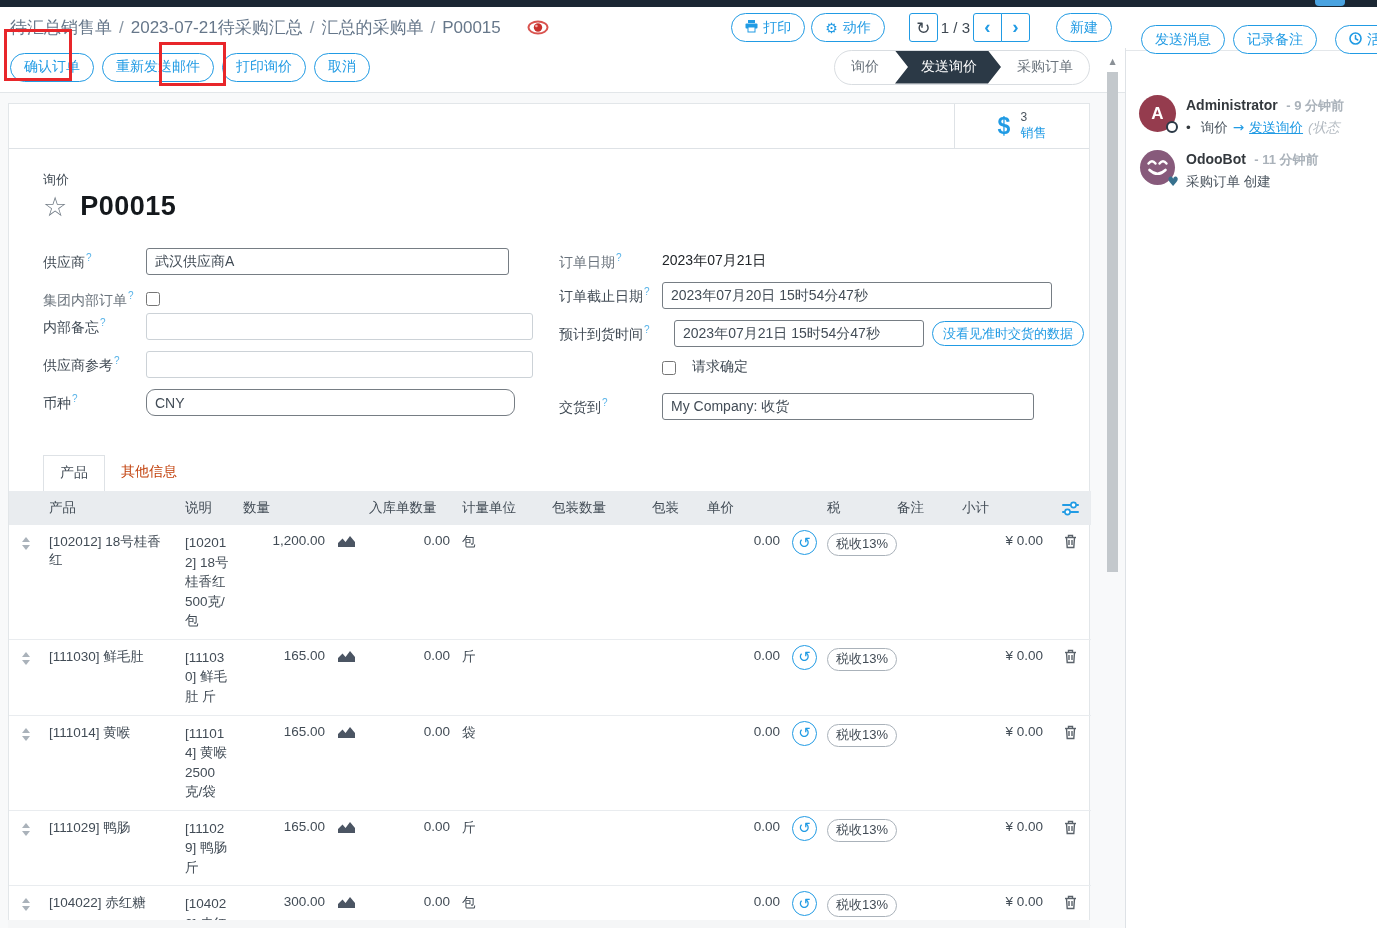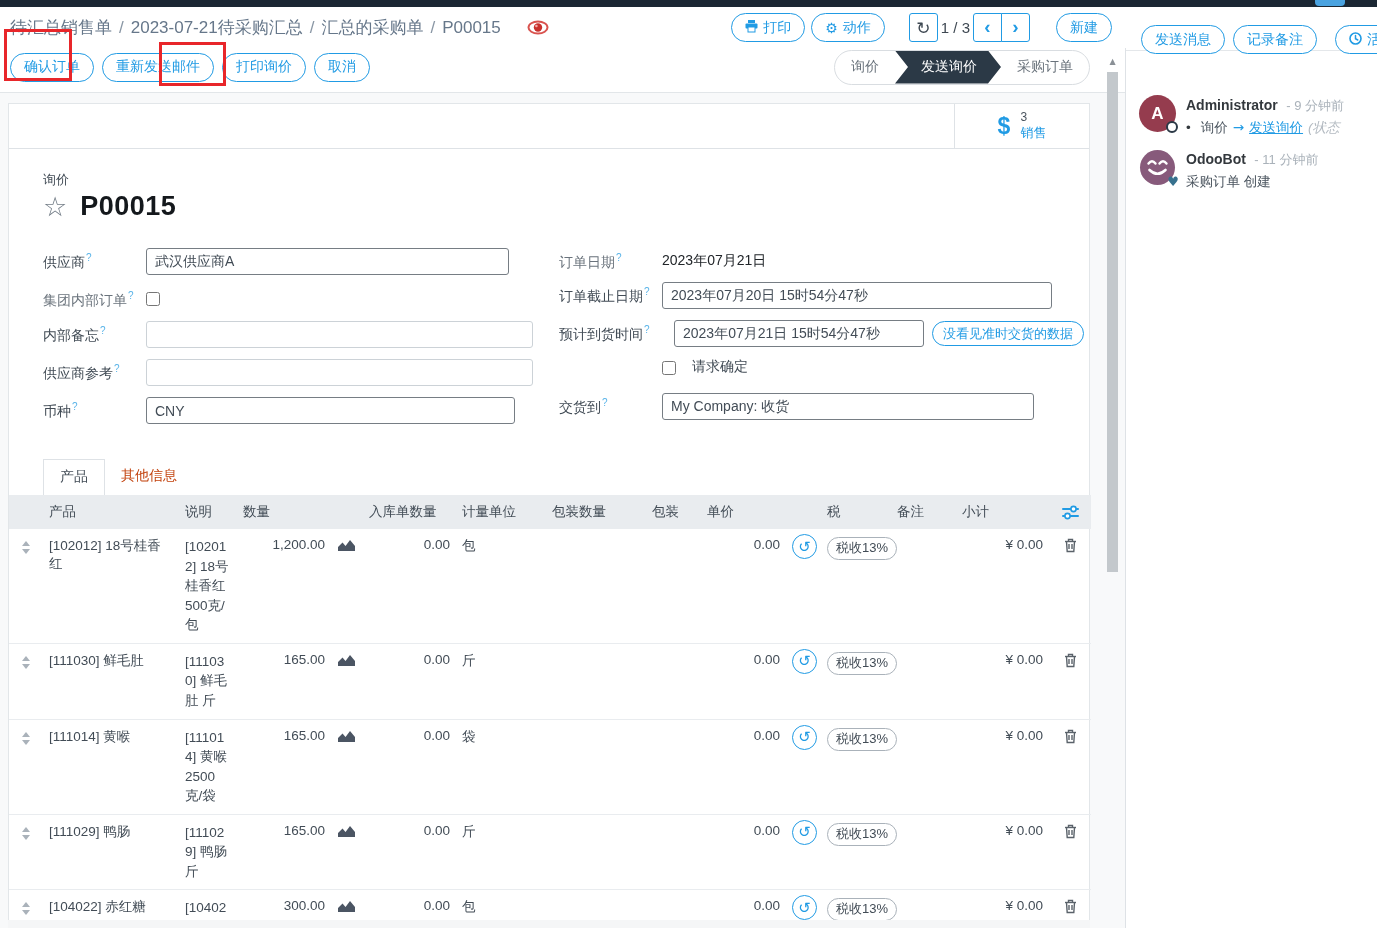--- a/index.html
+++ b/index.html
@@ -126,21 +126,21 @@
   .message { display:flex; gap:10px; margin-bottom:12px; }
   .avatar { width:37px; height:37px; border-radius:50%; flex:none; position:relative; }
   .avatar-admin { background:#953c4e; color:#fff; display:flex; align-items:center; justify-content:center;
     font-size:17px; font-weight:bold; }
   .presence { position:absolute; right:-2px; bottom:-1px; width:12px; height:12px; background:#fff;
     border:2.5px solid #2b3946; border-radius:50%; }
   .bot-heart { position:absolute; right:-3px; bottom:-2px; font-size:13px; color:#37718e; line-height:1; }
   .msg-body { min-width:0; padding-top:1px; }
   .msg-head { white-space:nowrap; overflow:hidden; }
   .msg-author { font-size:14px; font-weight:bold; color:#33383d; }
-  .msg-time { font-size:13px; color:#aab2ba; margin-left:4px; }
+  .msg-time { font-size:13px; color:#aab2ba; margin-left:4px;font-weight:bold; }
   .msg-line { font-size:13.5px; color:#4a545e; margin-top:4px; white-space:nowrap; overflow:hidden; }
   .track-bullet { margin-right:10px; color:#33383d; }
   .track-arrow { color:#219be4; margin:0 5px; }
   .track-to { color:#219be4; text-decoration:underline; }
   .track-suffix { color:#b3bac1; font-style:italic; margin-left:5px; }
 </style>
 </head>
 <body>
 
 <div class="topbar">
@@ -230,42 +230,42 @@
         </div>
 
         <div class="form-cols">
           <div class="col-left">
             <div class="frow">
               <span class="flabel"><span>供应商</span><sup class="qm">?</sup></span>
               <span class="fvalue">
                   <input class="inp" style="width: 363px;" value="武汉供应商A">
                 </span>
             </div>
-            <div class="frow" style="margin-bottom:8px;justify-content:center;">
+            <div class="frow" style="margin-bottom:0;justify-content:center;">
               <span class="flabel" style="color:#6a737c"><span>集团内部订单</span><sup class="qm">?</sup></span>
               <span class="fvalue">
                   <input type="checkbox" class="cbx" style="">
                 </span>
             </div>
             <div class="frow">
               <span class="flabel"><span>内部备忘</span><sup class="qm">?</sup></span>
               <span class="fvalue">
                   <input class="inp light" style="width: 387px;" value="">
                 </span>
             </div>
             <div class="frow">
               <span class="flabel"><span>供应商参考</span><sup class="qm">?</sup></span>
               <span class="fvalue">
                   <input class="inp light" style="width: 387px;" value="">
                 </span>
             </div>
             <div class="frow">
               <span class="flabel"><span>币种</span><sup class="qm">?</sup></span>
               <span class="fvalue">
-                  <input class="inp" style="width: 369px;" value="CNY">
+                  <input class="inp" style="width: 369px; border-radius: 9px;" value="CNY">
                 </span>
             </div>
           </div>
 
           <div class="col-right">
             <div class="frow" style="margin-bottom:7px;">
               <span class="flabel" style="color:#6a737c"><span>订单日期</span><sup class="qm">?</sup></span>
               <span class="fvalue">
                   <span class="ftext">2023年07月21日</span>
                 </span>

